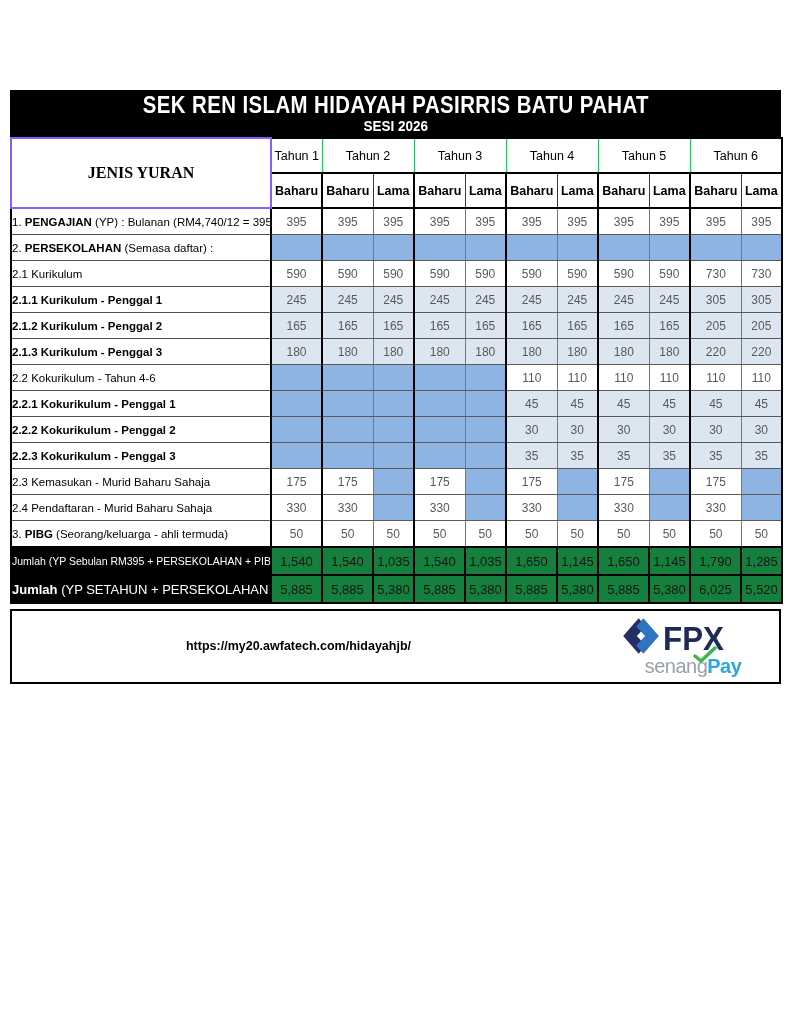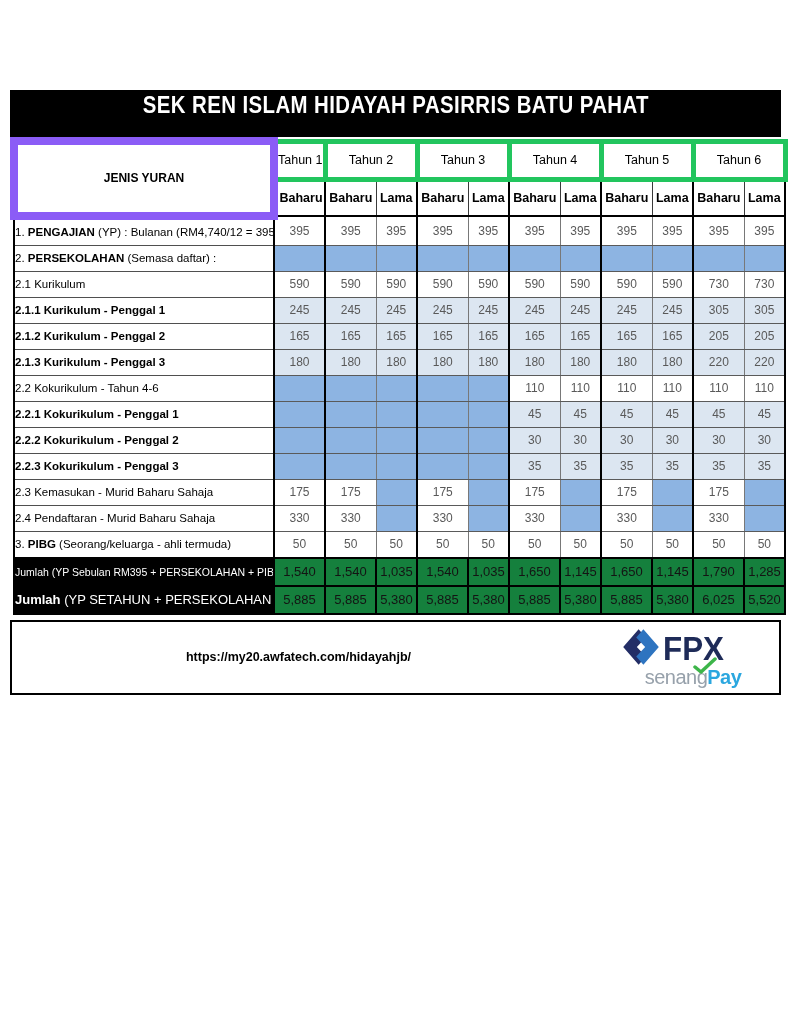--- a/index.html
+++ b/index.html
@@ -14,22 +14,22 @@
   .title { display:inline-block; font-weight:bold; font-size:24px; line-height:26px; margin-top:2px;
            transform:scaleX(0.85); transform-origin:center; white-space:nowrap; letter-spacing:0.5px; }
   .subtitle { display:inline-block; font-weight:bold; font-size:15px; line-height:16px;
            transform:scaleX(0.9); transform-origin:center; }
   .tb-line { line-height:0; }
 
   
   table.fees { border-collapse:collapse; table-layout:fixed; width:771px; background:#fff;
                border:2px solid #000; }
   .fees th, .fees td { padding:0; overflow:hidden; }
-  th.labh { border:8px solid #8b5cf6; font-size:12px; font-weight:bold; background:#fff; }
-  .yg  { border:5px solid #22c55e; font-weight:normal; font-size:12.5px; height:33px; text-align:center; background:#fff; }
+  th.labh { border:2px solid #8b5cf6; font-size:16px; font-weight:bold; background:#fff;font-family:Liberation Serif, serif; }
+  .yg  { border:1px solid #22c55e; font-weight:normal; font-size:12.5px; height:33px; text-align:center; background:#fff; }
   .sub { border:1px solid #3a3a3a; border-top:2px solid #000; border-bottom:2px solid #000;
          font-weight:bold; font-size:12.5px; height:33px; text-align:center; background:#fff; }
   .sub.ge { border-right:2px solid #000; }
   .lab { border-top:1px solid #4f4f4f; border-bottom:1px solid #4f4f4f;
          border-left:2px solid #000; border-right:2px solid #000;
          font-size:11.5px; color:#000; height:25px; white-space:nowrap; }
   .ind0 { padding-left:6px; } .ind1 { padding-left:16px; } .ind2 { padding-left:44px;font-weight:bold; }
   .c { border:1px solid #787878; border-top:1px solid #5a5a5a; border-bottom:1px solid #5a5a5a;
        font-size:12px; color:#595959; text-align:center; height:25px; }
   .c.ge { border-right:2px solid #000; }
@@ -52,20 +52,21 @@
   .pay { color:#2BA7DF; font-weight:bold; }
   .check { position:absolute; left:48px; top:-10px; }
 </style>
 </head>
 <body>
 
 <div class="doc">
 
   <div class="titlebar">
     <div class="tb-line"><span class="title">SEK REN ISLAM HIDAYAH PASIRRIS BATU PAHAT</span></div>
+    <div class="tb-line"><span class="subtitle">SESI 2026</span></div>
   </div>
 
   <table class="fees">
     <colgroup id="fees-cols">
         <col style="width: 260px;">
         <col style="width: 51px;">
         <col style="width: 51px;">
         <col style="width: 41px;">
         <col style="width: 51px;">
         <col style="width: 41px;">

